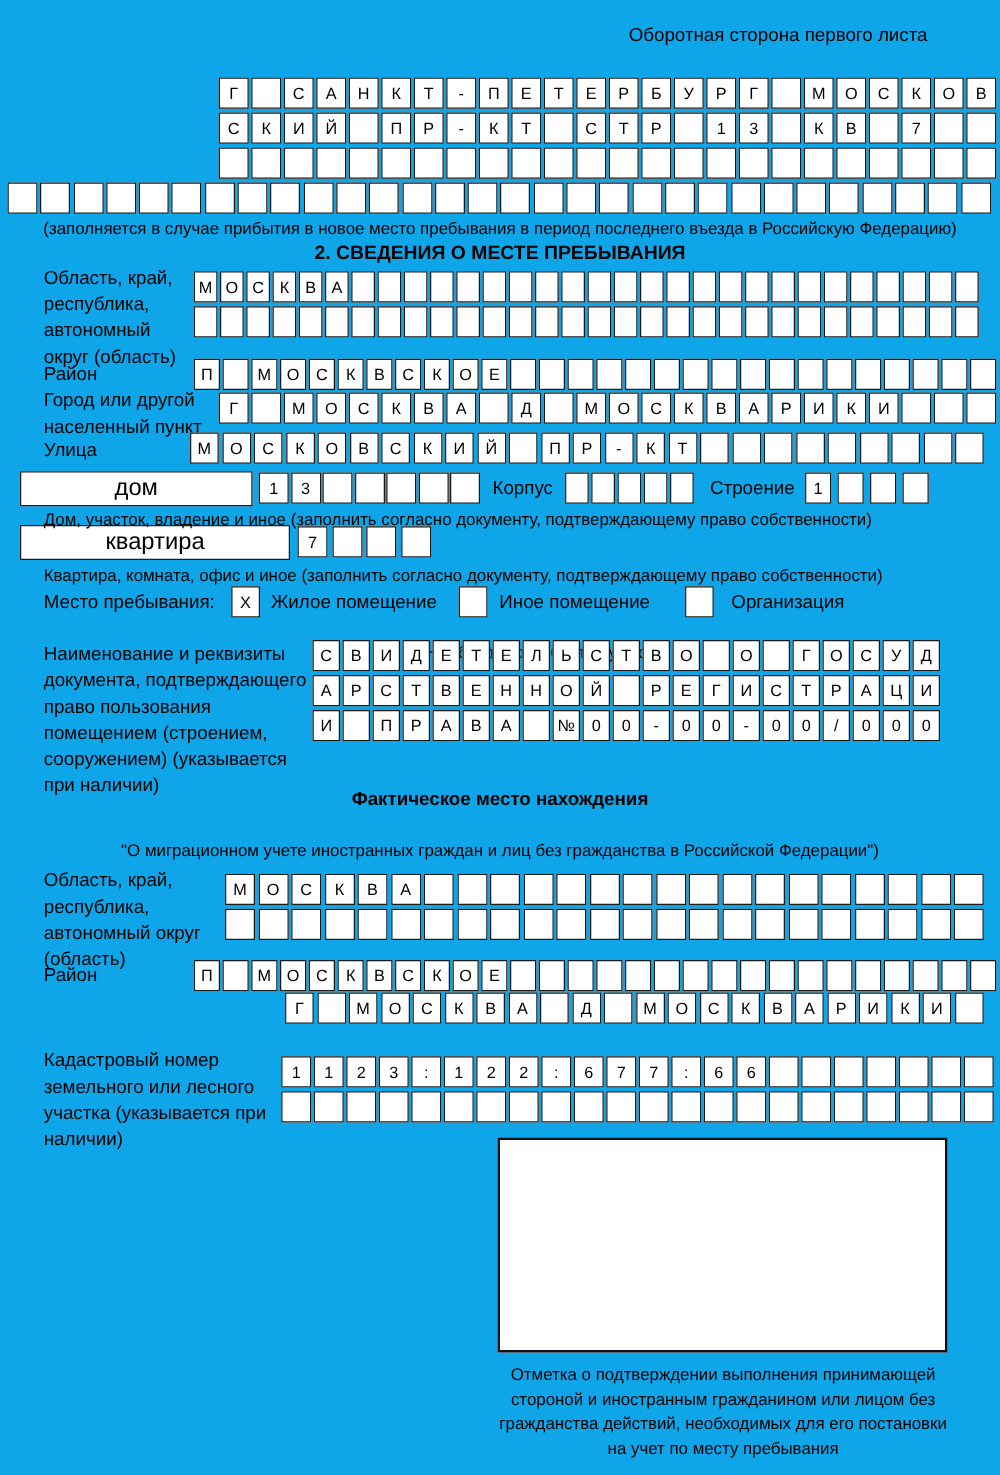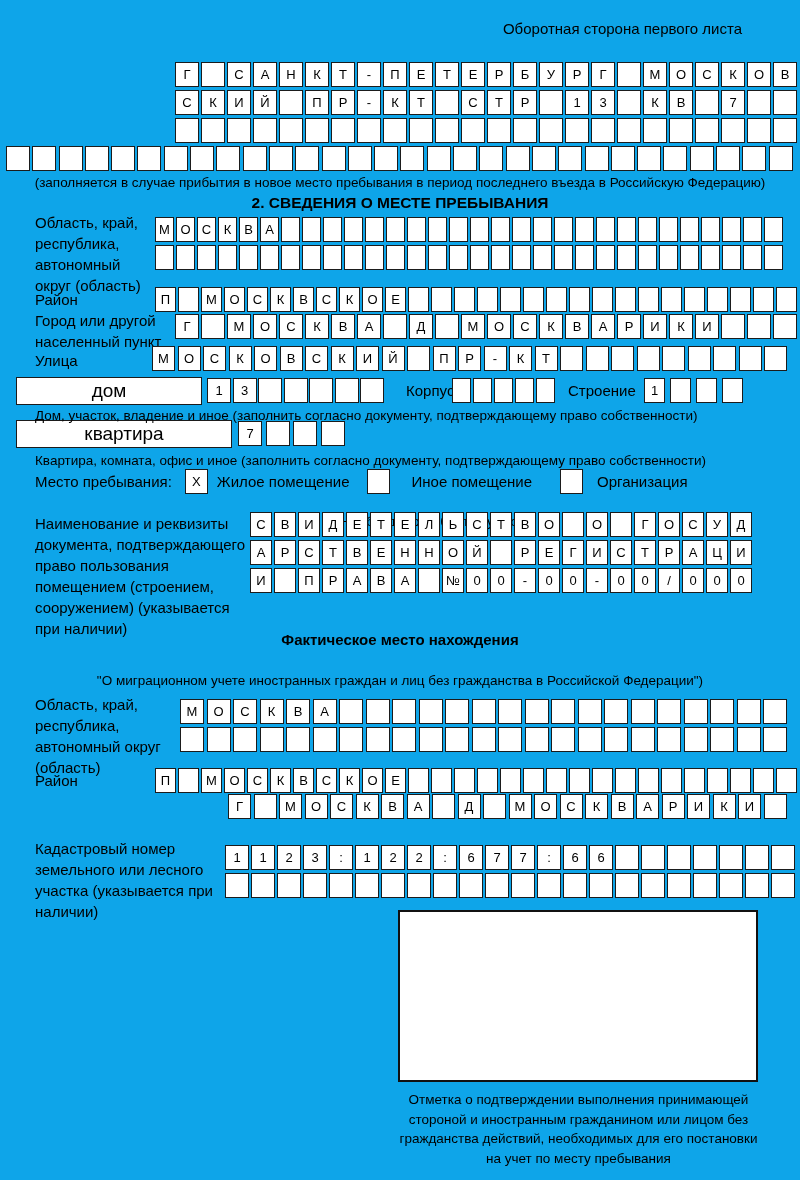--- a/index.html
+++ b/index.html
@@ -305,21 +305,21 @@
   <div class="abs bigbox" style="left:16px;top:377px;width:186px;">дом</div>
   <div class="abs cells" style="left:207px;top:378px;--cw:24px;--mr:1.5px;">
       <span class="cell">1</span>
       <span class="cell">3</span>
       <span class="cell"></span>
       <span class="cell"></span>
       <span class="cell"></span>
       <span class="cell"></span>
       <span class="cell"></span>
     </div>
-  <div class="abs lbl" style="left:394px;top:380px;margin-left:12px;">Корпус</div>
+  <div class="abs lbl" style="left:394px;top:380px;">Корпус</div>
   <div class="abs cells" style="left:452px;top:378px;--cw:19px;--mr:2px;">
       <span class="cell"></span>
       <span class="cell"></span>
       <span class="cell"></span>
       <span class="cell"></span>
       <span class="cell"></span>
     </div>
   <div class="abs lbl" style="left:568px;top:380px;">Строение</div>
   <div class="abs cells" style="left:644px;top:378px;--cw:21px;--mr:5px;">
       <span class="cell">1</span>
@@ -340,21 +340,21 @@
 
   <div class="abs inlineflex" style="left:35px;top:469px;">
     <span class="lbl">Место пребывания:</span>
     <span class="cells" style="--cw:23px;--mr:0;margin-left:13px;">
         <span class="cell">X</span>
       </span>
     <span class="lbl" style="margin-left:9px;">Жилое помещение</span>
     <span class="cells" style="--cw:23px;--mr:0;margin-left:18px;">
         <span class="cell"></span>
       </span>
-    <span class="lbl" style="margin-left:21px;">Иное помещение</span>
+    <span class="lbl" style="margin-left:9px;">Иное помещение</span>
     <span class="cells" style="--cw:23px;--mr:0;margin-left:28px;">
         <span class="cell"></span>
       </span>
     <span class="lbl" style="margin-left:14px;">Организация</span>
   </div>
   <div class="abs cap" style="left:150px;top:513px;width:380px;text-align:right;">(Необходимо выбрать нужное)</div>
 
   <div class="abs lbl" style="left:35px;top:513px;width:215px;">Наименование и реквизиты документа, подтверждающего право пользования помещением (строением, сооружением) (указывается при наличии)</div>
   <div class="abs cells" style="left:250px;top:512px;--cw:22px;--mr:2px;">
       <span class="cell">С</span>

